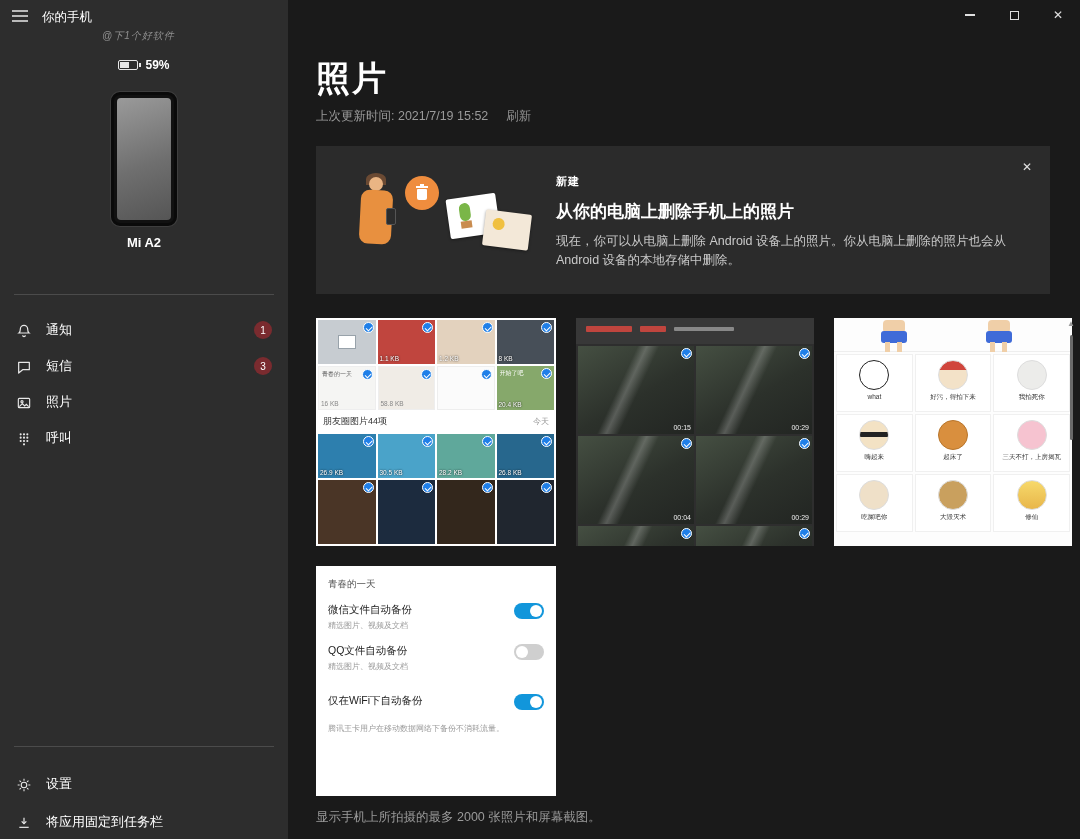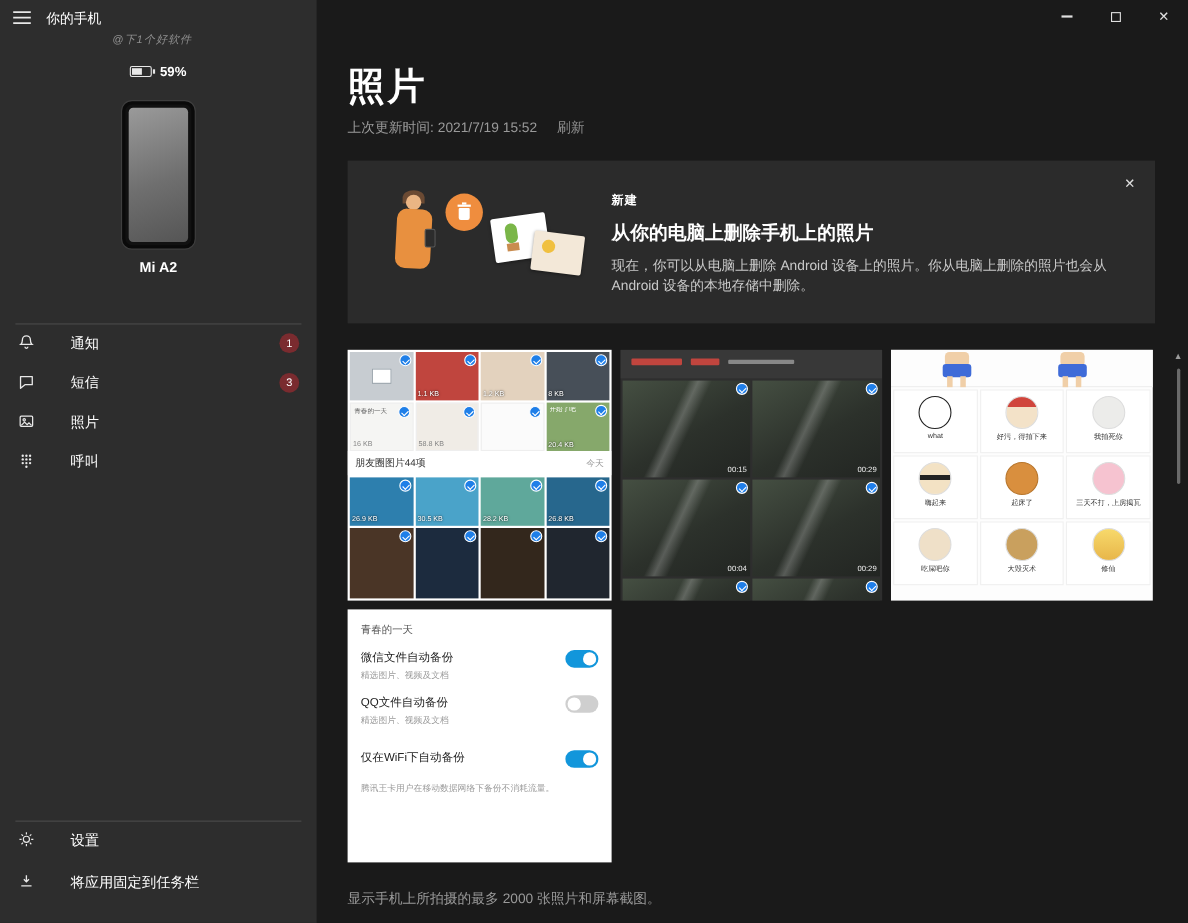--- a/index.html
+++ b/index.html
@@ -15,21 +15,21 @@
   .batt{display:inline-block;position:relative;width:20px;height:10px;border:1.5px solid #e8e8e8;border-radius:2px}
   .batt::before{content:"";position:absolute;right:-4px;top:1.5px;width:2px;height:4px;background:#e8e8e8}
   .batt::after{content:"";position:absolute;left:1px;top:1px;bottom:1px;width:9px;background:#e8e8e8}
   .batt-label{font-size:12px;color:#fff;font-weight:bold}
   .phone-mock{position:absolute;left:50%;transform:translateX(-50%);top:92px;width:66px;height:134px;border:3px solid #0a0a0a;border-radius:9px;background:#111;box-shadow:0 0 0 1px #3e3e3e;padding:3px}
   .phone-screen{width:100%;height:100%;border-radius:4px;background:linear-gradient(160deg,#9a9a9a 0%,#6f6f6f 55%,#555 100%)}
   .device-name{position:absolute;top:235px;width:100%;text-align:center;color:#fff;font-weight:bold;font-size:13px}
   .divider{height:1px;background:#4b4b4b}
   .divider-top{position:absolute;left:14px;right:14px;top:294px}
   .nav{position:absolute;left:0;right:0;top:303px}
-  .nav-item{height:36px;display:flex;align-items:flex-start;padding:0 16px;gap:32px;color:#fff;font-size:13px;cursor:pointer}
+  .nav-item{height:36px;display:flex;align-items:flex-end;padding:0 16px;gap:14px;color:#fff;font-size:13px;cursor:pointer}
   .nav-icon{width:16px;height:16px;display:inline-flex;align-items:center;justify-content:center;flex:0 0 16px}
   .badge{margin-left:auto;width:18px;height:18px;border-radius:50%;background:#7a2b2f;color:#fff;font-size:10px;display:flex;align-items:center;justify-content:center}
   .sidebar-bottom{position:absolute;left:0;right:0;bottom:8px}
   .divider-bottom{margin:0 14px 8px 14px}
   .sidebar-bottom .nav-item{height:38px}
 
   
   .main{position:absolute;left:288px;top:0;right:0;bottom:0;background:#1a1a1a}
   .win-controls{position:absolute;top:0;right:0;display:flex}
   .win-btn{width:44px;height:30px;display:flex;align-items:center;justify-content:center;color:#e0e0e0;font-size:12px;cursor:pointer}
@@ -56,21 +56,21 @@
   .ill-cactus{position:absolute;left:12px;top:6px;width:11px;height:18px;border-radius:6px;background:#7ab648}
   .ill-pot{position:absolute;left:12px;top:24px;width:11px;height:7px;background:#c98c4f}
   .ill-card2{position:absolute;left:134px;top:42px;width:46px;height:36px;background:#f3e8d8;border-radius:2px;transform:rotate(7deg);box-shadow:0 1px 3px rgba(0,0,0,.4)}
   .ill-sun{position:absolute;left:8px;top:7px;width:12px;height:12px;border-radius:50%;background:#f0c040}
   .banner-text{position:absolute;left:240px;top:28px;width:480px}
   .banner-tag{font-size:11px;font-weight:bold;color:#ffffff;letter-spacing:1px}
   .banner-title{margin-top:11px;font-size:17px;font-weight:bold;color:#fff}
   .banner-body{margin-top:9px;font-size:12.5px;line-height:1.55;color:#c9c9c9;max-width:478px}
 
   
-  .gallery{position:absolute;left:28px;top:318px;width:732px;display:grid;grid-template-columns:240px 238px 238px;grid-template-rows:228px 230px;gap:8px}
+  .gallery{position:absolute;left:28px;top:318px;width:732px;display:grid;grid-template-columns:240px 238px 238px;grid-template-rows:228px 230px;gap:20px}
   .tile{position:relative;overflow:hidden;cursor:pointer}
   .tile1{background:#fff}
   .tile2{background:#2e2e2e}
   .tile3{background:#fdfdfd}
   .tile4{background:#fff;grid-row:2;grid-column:1;padding:12px 12px 0 12px;cursor:pointer}
 
   
   .m-row{display:grid;grid-template-columns:repeat(4,1fr);gap:2px;padding:0 2px;margin-top:2px}
   .m-cell{position:relative;height:44px;background:#ccc}
   .m-row.last .m-cell{height:64px}

